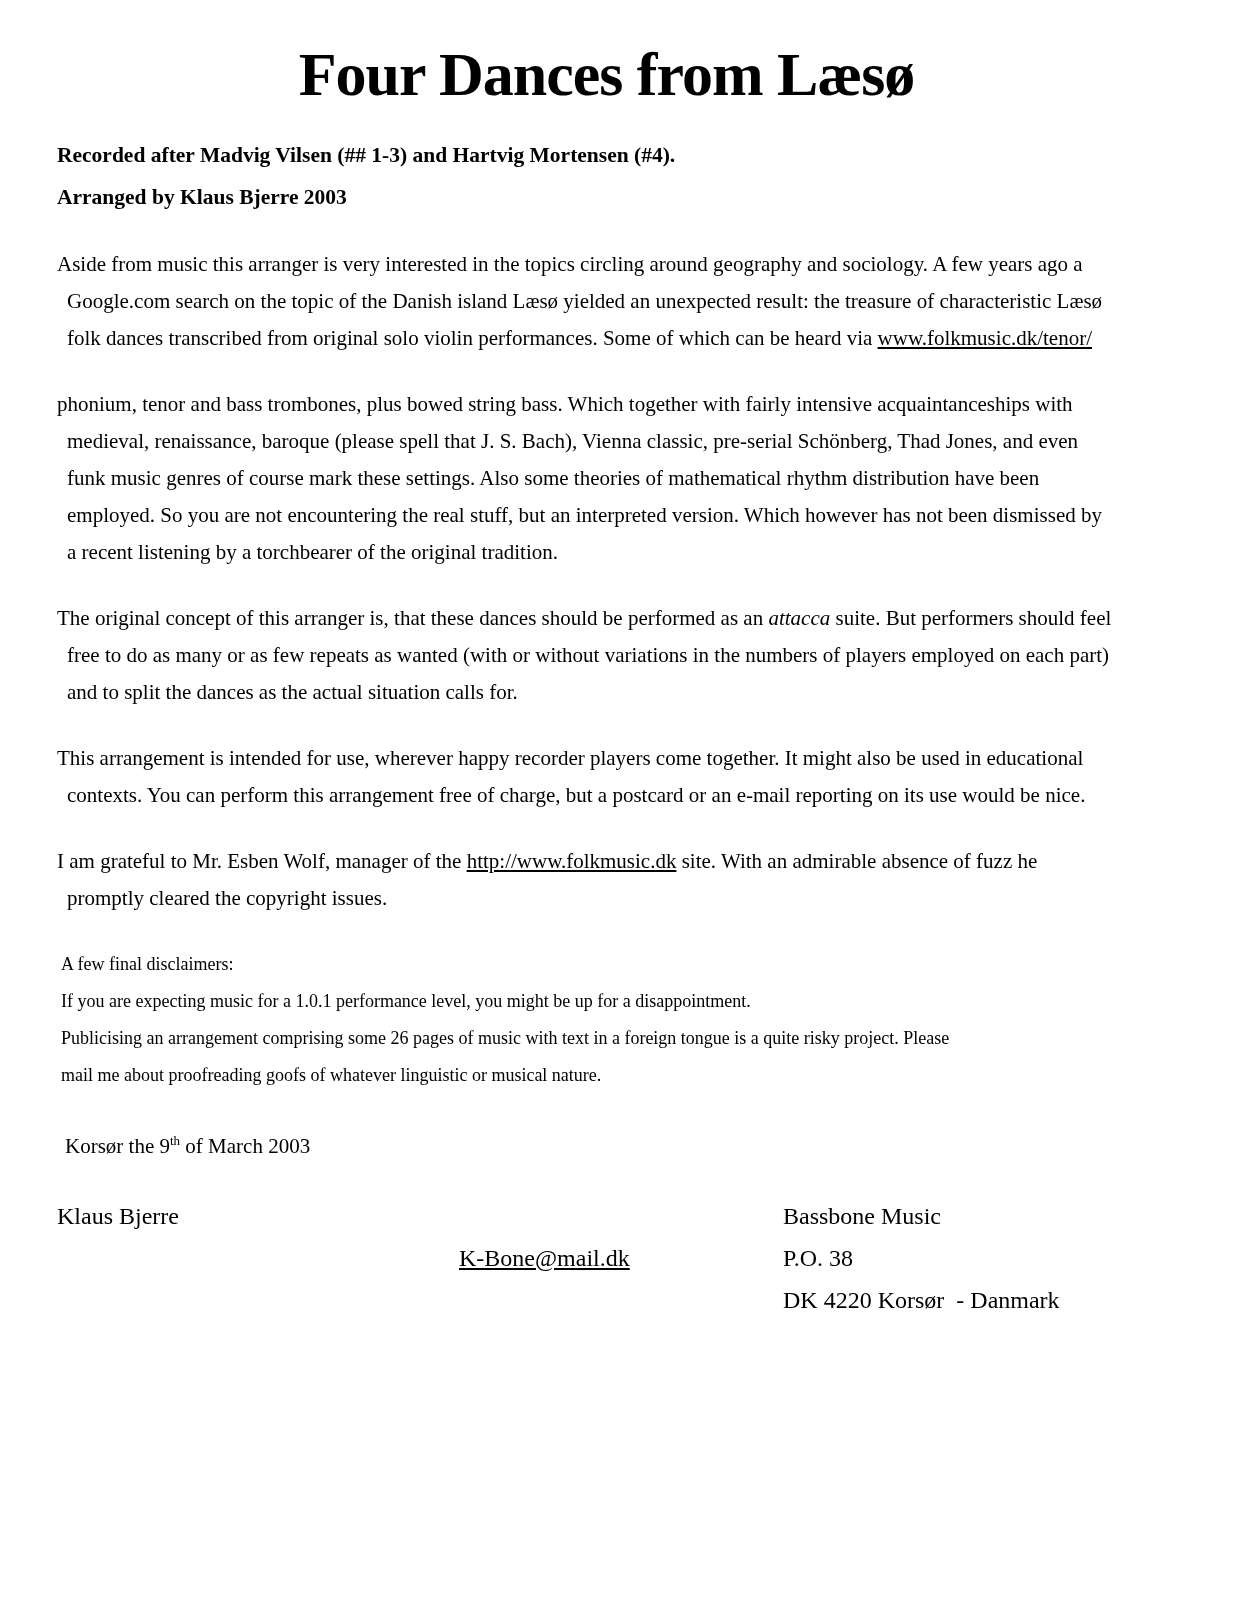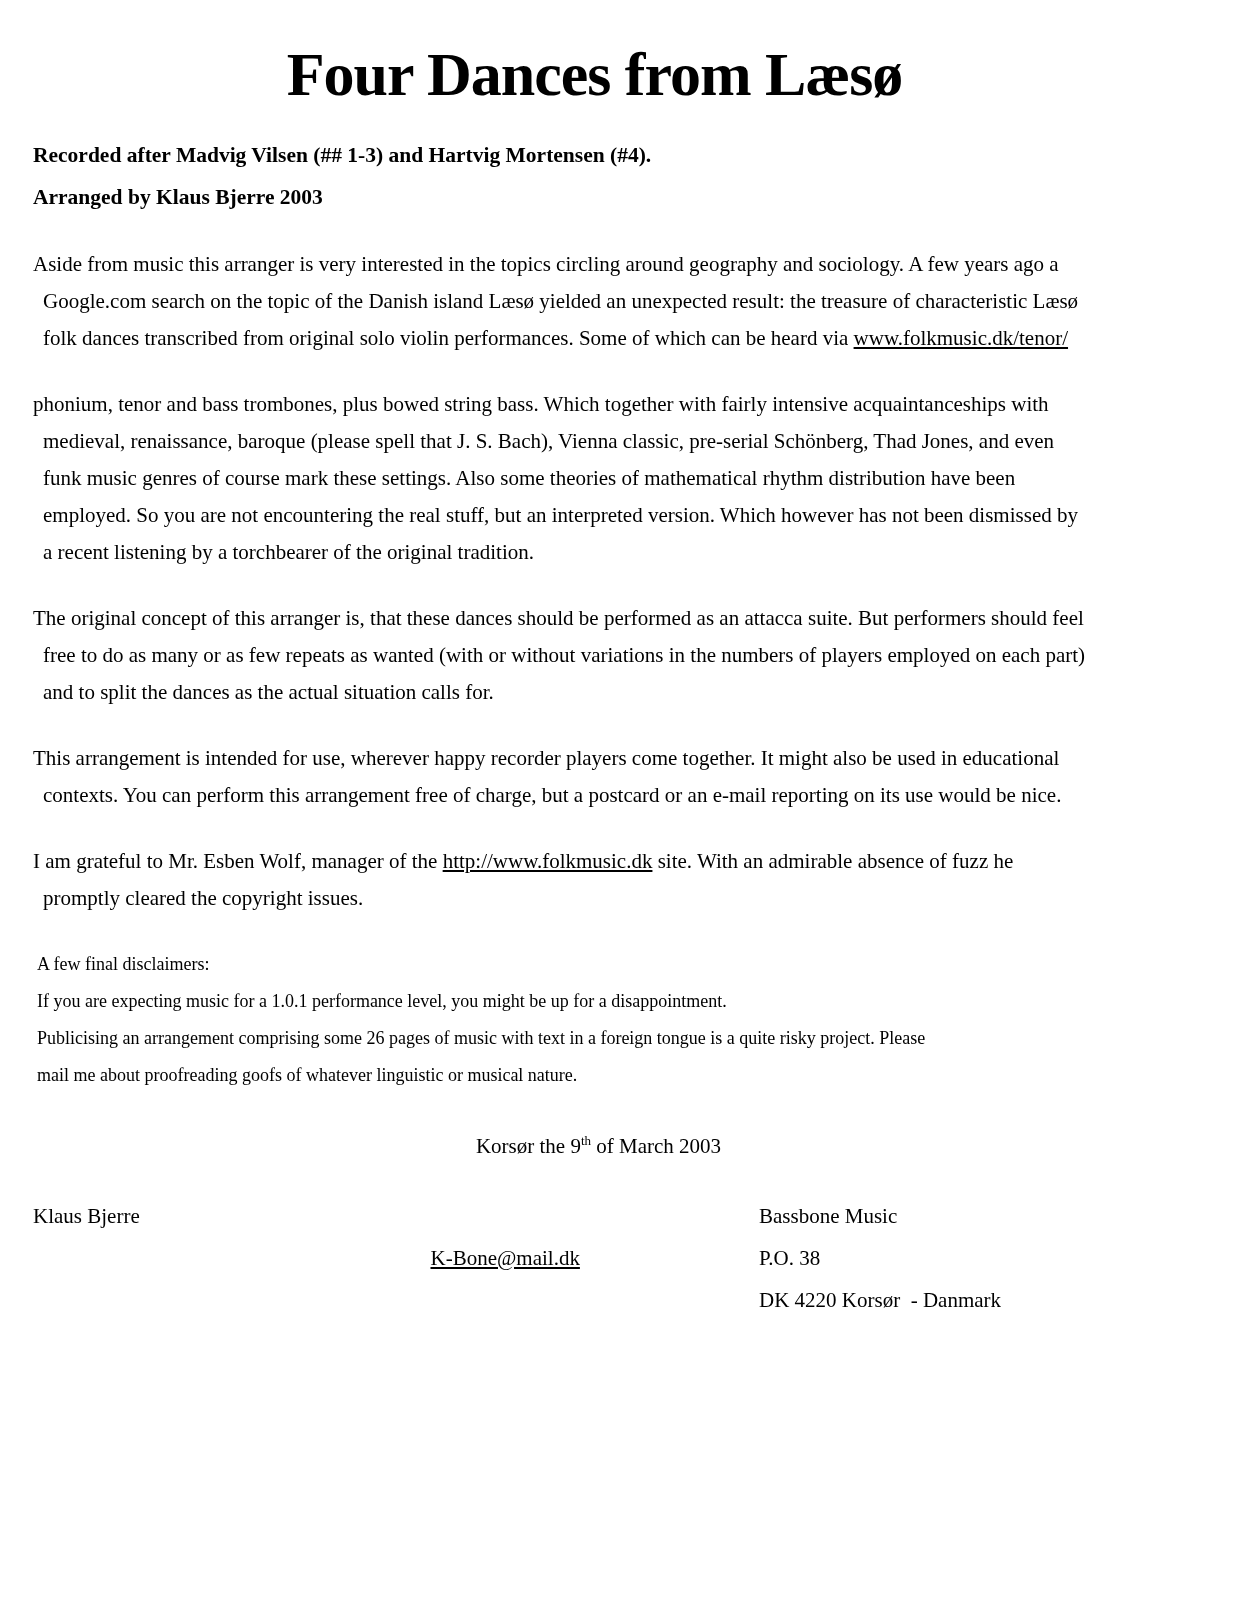--- a/index.html
+++ b/index.html
@@ -5,42 +5,42 @@
   html, body { margin: 0; padding: 0; }
   body {
     width: 1236px; height: 1600px;
     background: #ffffff; color: #000000;
     font-family: "Liberation Serif", "DejaVu Serif", serif;
     overflow: hidden;
   }
   .page {
     box-sizing: border-box;
     width: 1196px; height: 1600px;
-    padding: 36px 40px 0 33px;
+    padding: 36px 40px 0 57px;
     background: #ffffff;
   }
   .title {
     font-size: 62px; font-weight: bold;
     text-align: center; letter-spacing: -1px;
     margin: 0 0 20px 0; line-height: 1.25;
   }
   .para { margin: 0; }
   .line { display: block; white-space: pre; }
   .hang .line + .line { padding-left: 10px; }
   .header-block { margin: 0 0 28px 0; }
   .header-block .para { font-weight: bold; font-size: 21.5px; line-height: 42px; }
   .body-block .para { font-size: 21px; line-height: 37px; margin: 0 0 29px 0; }
   .disclaimer-block .para { font-size: 18px; line-height: 37px; margin: 4px; font-family: Liberation Serif, serif; }
-  .date-line { font-size: 21px; line-height: 37px; margin: 34px 0 0 8px; white-space: pre; text-align: center; }
+  .date-line { font-size: 21px; line-height: 37px; margin: 34px 0 0 8px; white-space: pre; }
   .sup { font-size: 13px; vertical-align: super; line-height: 0; }
-  .it { }
+  .it { font-style: italic; }
   .doc-link { color: inherit; text-decoration: underline; cursor: pointer; }
   .footer {
     display: grid; grid-template-columns: 366px 360px auto;
-    margin-top: 30px; font-size: 21px; line-height: 42px;
+    margin-top: 30px; font-size: 24px; line-height: 42px;
     align-items: start;
   }
   .fcol { white-space: pre; }
   .addr-line { display: block; white-space: pre; }
 </style>
 </head>
 <body>
 
 <div class="page">
   <h1 class="title">Four Dances from Læsø</h1>

